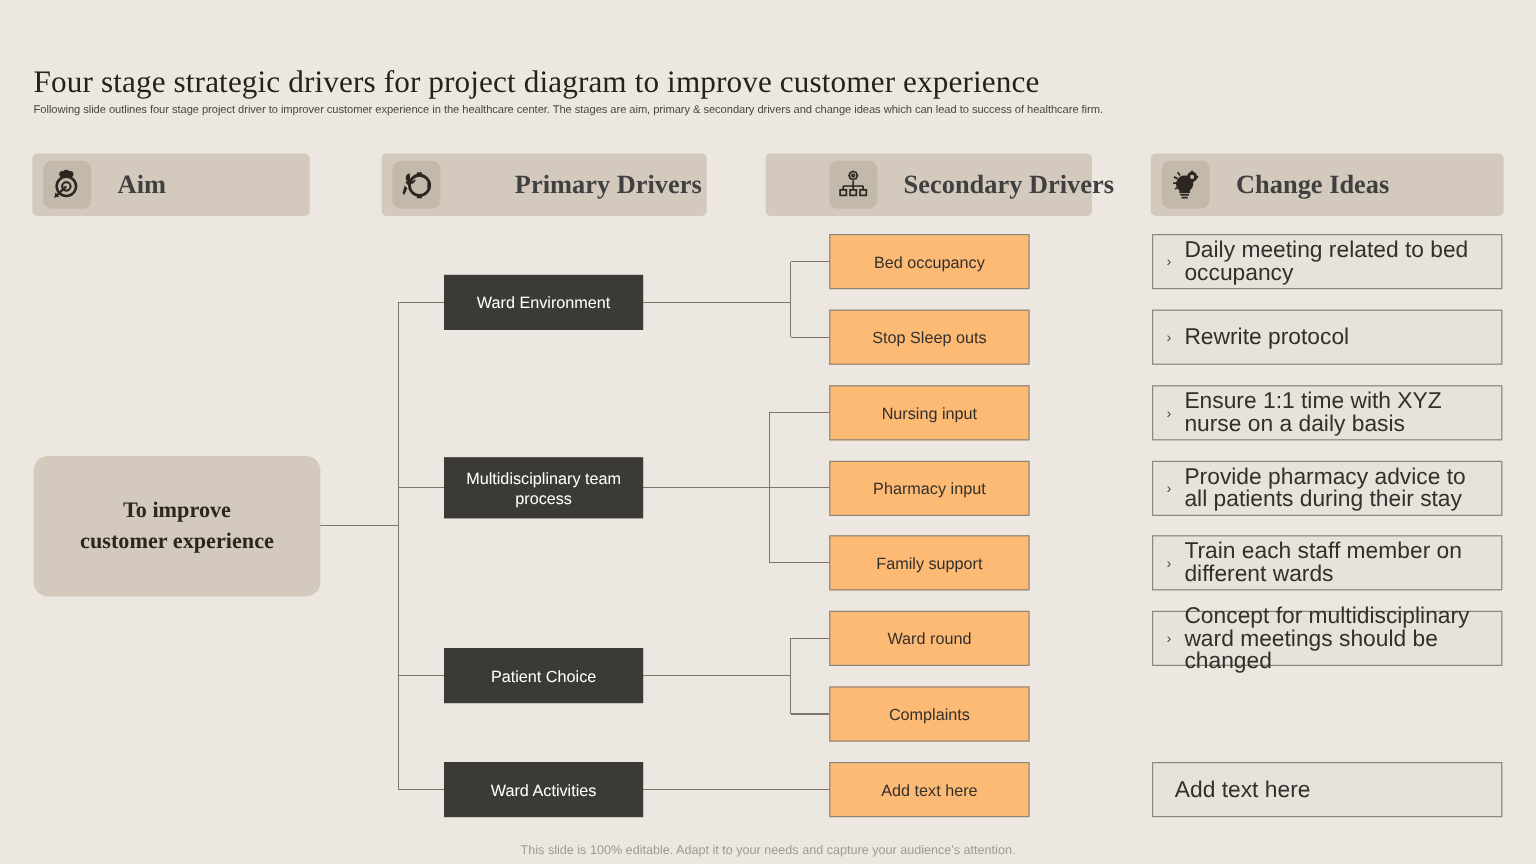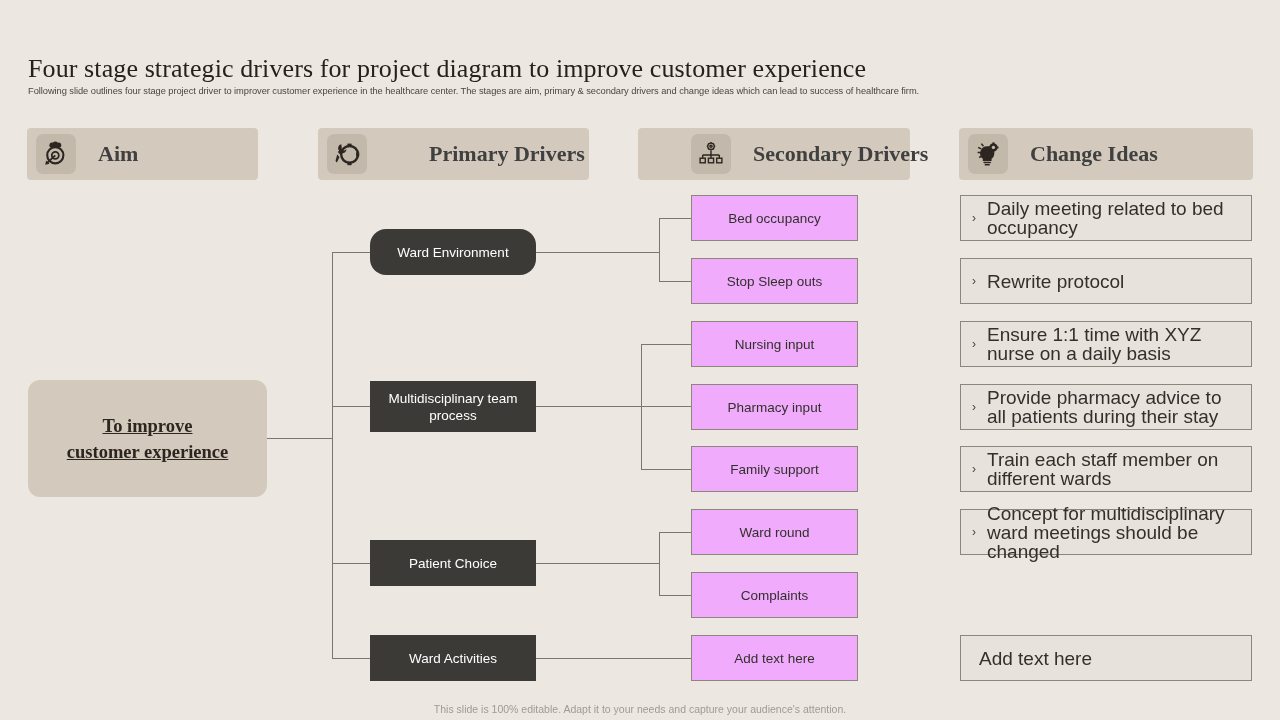--- a/index.html
+++ b/index.html
@@ -90,21 +90,20 @@
     justify-content: center;
     text-align: center;
     box-sizing: border-box;
   }
   .aim-box .aim-text {
     font-family: "Liberation Serif", serif;
     font-weight: 700;
     font-size: 18.5px;
     line-height: 26px;
     color: #2c2620;
-    text-decoration: underline;
   }
 
   
   .primary-box {
     position: absolute;
     left: 370px;
     width: 166px;
     background: #3c3a37;
     display: flex;
     align-items: center;
@@ -117,21 +116,21 @@
     line-height: 17px;
     color: #ffffff;
     font-family: "Liberation Sans", sans-serif;
   }
 
   
   .secondary-box {
     position: absolute;
     left: 691px;
     width: 167px;
-    background: #f0abfc;
+    background: #fdba74;
     border: 1px solid #8d867d;
     display: flex;
     align-items: center;
     justify-content: center;
     text-align: center;
     box-sizing: border-box;
   }
   .secondary-box .s-text {
     font-size: 13.5px;
     color: #33302c;
@@ -294,21 +293,21 @@
   <span class="col-label">Change Ideas</span>
 </div>
 
 <div class="aim-box">
   <div class="aim-text">
     <span>To improve</span><br>
     <span>customer experience</span>
   </div>
 </div>
 
-<div class="primary-box" style="top:229px;height:46px;border-radius:16px;">
+<div class="primary-box" style="top:229px;height:46px;">
   <span class="p-text">Ward Environment</span>
 </div>
 <div class="primary-box" style="top:381px;height:51px;">
   <span class="p-text">Multidisciplinary team process</span>
 </div>
 <div class="primary-box" style="top:540px;height:46px;">
   <span class="p-text">Patient Choice</span>
 </div>
 <div class="primary-box" style="top:635px;height:46px;">
   <span class="p-text">Ward Activities</span>

